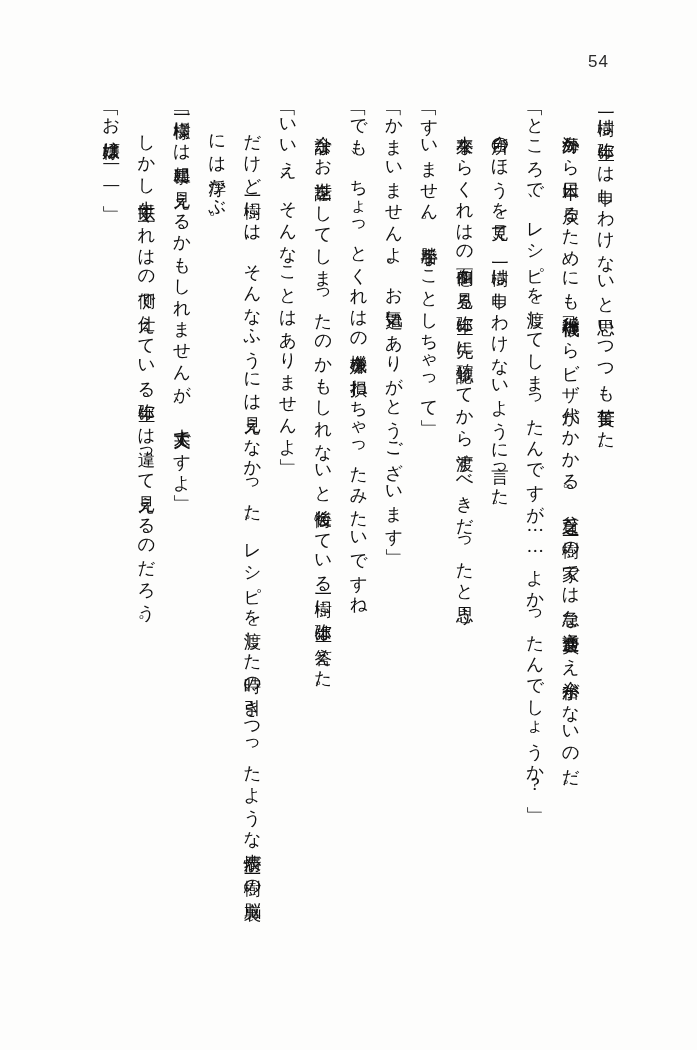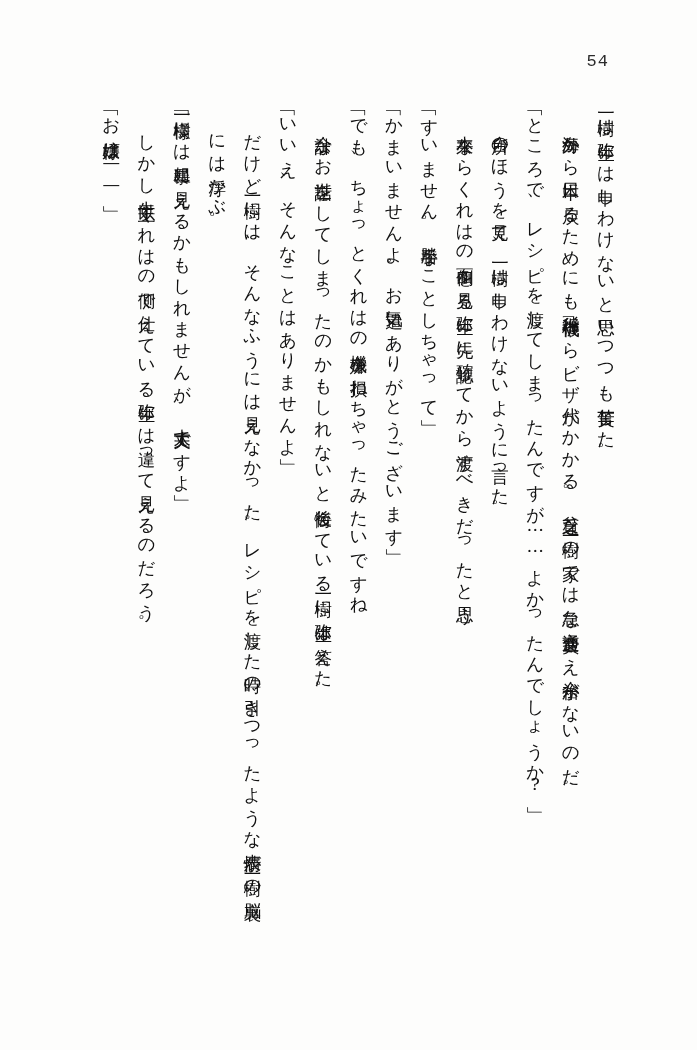--- a/index.html
+++ b/index.html
@@ -17,21 +17,21 @@
   .page {
     position: relative;
     width: 697px;
     height: 1050px;
     background: #fdfdfc;
   }
   .page-number {
     position: absolute;
     top: 52px;
     right: 88px;
-    font-family: Liberation Mono, monospace;
+    font-family: Liberation Sans, sans-serif;
     font-size: 17px;
     color: #2b2b2b;
     letter-spacing: 1px;
   }
   .text-body {
     position: absolute;
     top: 104px;
     right: 74px;
     left: 60px;
     height: 800px;

